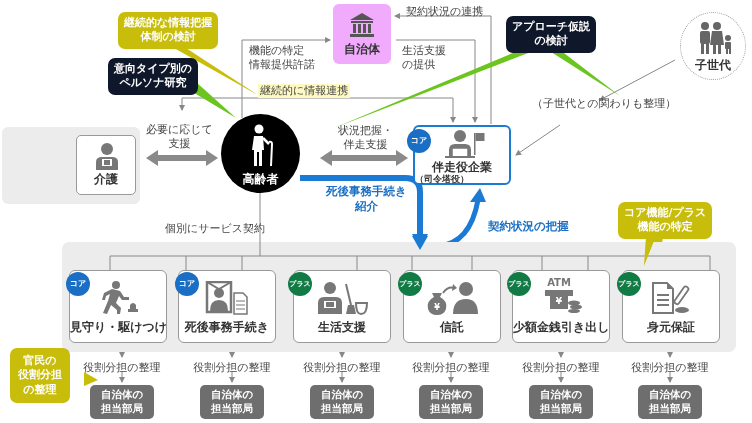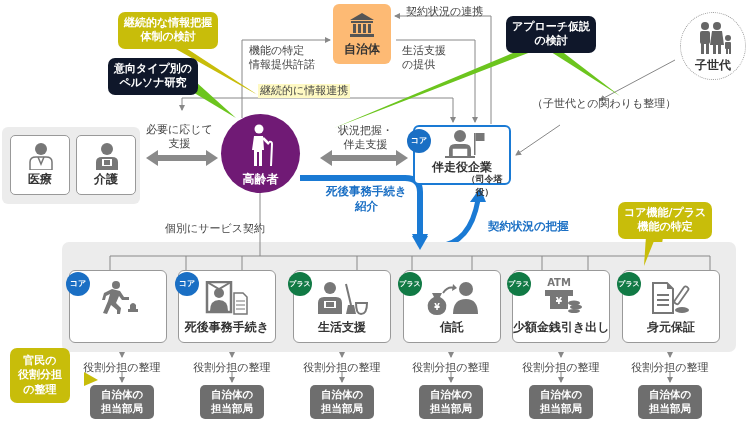--- a/index.html
+++ b/index.html
@@ -5,32 +5,32 @@
     * { box-sizing: border-box; margin: 0; padding: 0; }
     html, body { width: 752px; height: 423px; background: #ffffff; overflow: hidden; }
     body { position: relative; font-family: "DejaVu Sans", "Liberation Sans", sans-serif; color: #333; }
     .abs { position: absolute; }
     svg.lines { position: absolute; left: 0; top: 0; width: 752px; height: 423px; }
     .lbl { position: absolute; font-size: 11px; color: #444; line-height: 1.3; white-space: nowrap; }
     .lbl-c { text-align: center; }
     .callout { position: absolute; color: #fff; font-weight: bold; font-size: 11px; text-align: center; line-height: 1.3; border-radius: 7px; padding: 4px 6px; white-space: nowrap; }
     .callout.yellow { background: #c8bd0a; }
     .callout.green { background: #0f172a; }
-    .gov-box { position: absolute; left: 333px; top: 4px; width: 58px; height: 60px; background: #fdba74; border-radius: 6px; }
+    .gov-box { position: absolute; left: 333px; top: 4px; width: 58px; height: 60px; background: #f0abfc; border-radius: 6px; }
     .gov-box .name { position: absolute; left: 0; right: 0; bottom: 6px; text-align: center; font-weight: bold; font-size: 12px; color: #333; }
     .child { position: absolute; left: 680px; top: 12px; width: 66px; height: 68px; border-radius: 50%; border: 1.5px dotted #999; }
     .child .name { position: absolute; left: 0; right: 0; top: 44px; text-align: center; font-weight: bold; font-size: 12px; color: #333; }
     .medgroup { position: absolute; left: 2px; top: 127px; width: 138px; height: 77px; background: #ececec; border-radius: 6px; }
     .medcard { position: absolute; top: 8px; width: 60px; height: 60px; background: #fff; border: 1px solid #999; border-radius: 5px; }
     .medcard .name { position: absolute; left: 0; right: 0; bottom: 6px; text-align: center; font-weight: bold; font-size: 12px; color: #333; }
-    .elder { position: absolute; left: 221px; top: 114px; width: 79px; height: 79px; background: #701a75; border-radius: 50%; }
+    .elder { position: absolute; left: 221px; top: 114px; width: 79px; height: 79px; background: #000000; border-radius: 50%; }
     .elder .name { position: absolute; left: 0; right: 0; top: 57px; text-align: center; font-weight: bold; font-size: 12px; color: #fff; }
     .company { position: absolute; left: 413px; top: 125px; width: 98px; height: 60px; background: #fff; border: 2px solid #1a7ad4; border-radius: 6px; }
     .company .name { position: absolute; left: 0; right: 0; top: 32px; text-align: center; font-weight: bold; font-size: 12px; color: #333; }
-    .company .sub { position: absolute; left: 0; right: 0; top: 46px; text-align: center; font-weight: bold; font-size: 9px; color: #333; margin-left: 45px; }
+    .company .sub { position: absolute; left: 0; right: 0; top: 46px; font-weight: bold; font-size: 9px; color: #333; }
     .badge { position: absolute; width: 24px; height: 24px; border-radius: 50%; color: #fff; font-weight: bold; font-size: 8px; text-align: center; line-height: 24px; white-space: nowrap; margin-top: 8px; }
     .badge.core { background: #1a6fc4; }
     .badge.plus { background: #117a45; font-size: 7px; }
     .svcgroup { position: absolute; left: 62px; top: 242px; width: 674px; height: 110px; background: #ececec; border-radius: 7px; }
     .svc { position: absolute; top: 270px; width: 98px; height: 73px; background: #fff; border: 1px solid #999; border-radius: 6px; }
     .svc .name { position: absolute; left: 0; right: 0; bottom: 6px; text-align: center; font-weight: bold; font-size: 12px; color: #333; white-space: nowrap; }
     .svc .icon { position: absolute; left: 50%; top: 10px; transform: translateX(-50%); }
     .dept { position: absolute; top: 385px; width: 64px; height: 34px; background: #6e6e6e; border-radius: 5px; color: #fff; font-weight: bold; font-size: 10.5px; text-align: center; line-height: 1.35; padding-top: 2px; }
     .role { position: absolute; top: 360px; width: 100px; text-align: center; font-size: 11px; color: #444; white-space: nowrap; }
     .blue-lbl { position: absolute; color: #1a6fc4; font-weight: bold; font-size: 11.5px; line-height: 1.3; white-space: nowrap; }
@@ -137,28 +137,20 @@
       <rect x="23" y="24" width="3" height="9" fill="#666"></rect>
     <circle cx="33" cy="17" r="3" fill="#666"></circle>
     <rect x="30" y="21" width="6" height="7" rx="1" fill="#666"></rect>
     <rect x="31" y="27" width="2" height="6" fill="#666"></rect>
       <rect x="34" y="27" width="2" height="6" fill="#666"></rect>
   </svg>
   <div class="name">子世代</div>
 </div>
 
 <div class="medgroup">
-  <div class="medcard" style="left:8px">
-    <svg class="abs" style="left:17px;top:6px" width="26" height="28" viewBox="0 0 26 28">
-      <circle cx="13" cy="7" r="6" fill="#777"></circle>
-      <path d="M2,28 L2,20 Q2,15 8,15 L18,15 Q24,15 24,20 L24,28 z" fill="none" stroke="#777" stroke-width="1.5"></path>
-      <path d="M10,15 L13,22 L16,15" fill="none" stroke="#777" stroke-width="1.5"></path>
-    </svg>
-    <div class="name">医療</div>
-  </div>
   <div class="medcard" style="left:74px">
     <svg class="abs" style="left:17px;top:6px" width="26" height="28" viewBox="0 0 26 28">
       <circle cx="13" cy="7" r="6" fill="#777"></circle>
       <path d="M2,28 L2,20 Q2,15 8,15 L18,15 Q24,15 24,20 L24,28 z" fill="#777"></path>
       <rect x="8" y="17" width="10" height="7" fill="#fff"></rect>
       <rect x="10" y="18" width="6" height="5" fill="#777"></rect>
     </svg>
     <div class="name">介護</div>
   </div>
 </div>
@@ -252,20 +244,21 @@
     <path d="M6,0 L16,0 L4,30 z" fill="#c8bd0a"></path>
   </svg>
 
 <div class="svc" style="left:69px">
   <svg class="icon" width="44" height="34" viewBox="0 0 44 34">
     <circle cx="20" cy="4" r="4" fill="#777"></circle>
     <path d="M8,12 L16,8 L24,10 L28,16 L33,16 L33,19 L26,19 L23,15 L20,22 L25,27 L24,33 L21,33 L21,29 L15,24 L11,33 L7,32 L12,20 L14,13 L10,15 L9,19 L6,19 z" fill="#777"></path>
     <path d="M34,28 L34,24 Q37,20 40,24 L40,28 z" fill="#777"></path>
     <rect x="32" y="28" width="10" height="3" fill="#777"></rect>
   </svg>
+  <div class="name">見守り・駆けつけ</div>
 </div>
 <div class="svc" style="left:178px">
   <svg class="icon" width="44" height="34" viewBox="0 0 44 34">
     <rect x="2" y="1" width="24" height="30" fill="none" stroke="#777" stroke-width="2.5"></rect>
     <circle cx="14" cy="12" r="5" fill="#777"></circle>
     <path d="M5,30 Q5,19 14,19 Q23,19 23,30 z" fill="#777"></path>
     <path d="M2,1 L14,8 L26,1" fill="none" stroke="#777" stroke-width="2"></path>
     <path d="M29,12 L38,12 L42,16 L42,33 L29,33 z" fill="none" stroke="#777" stroke-width="1.5"></path>
     <line x1="31" y1="20" x2="40" y2="20" stroke="#777"></line>
       <line x1="31" y1="24" x2="40" y2="24" stroke="#777"></line>

